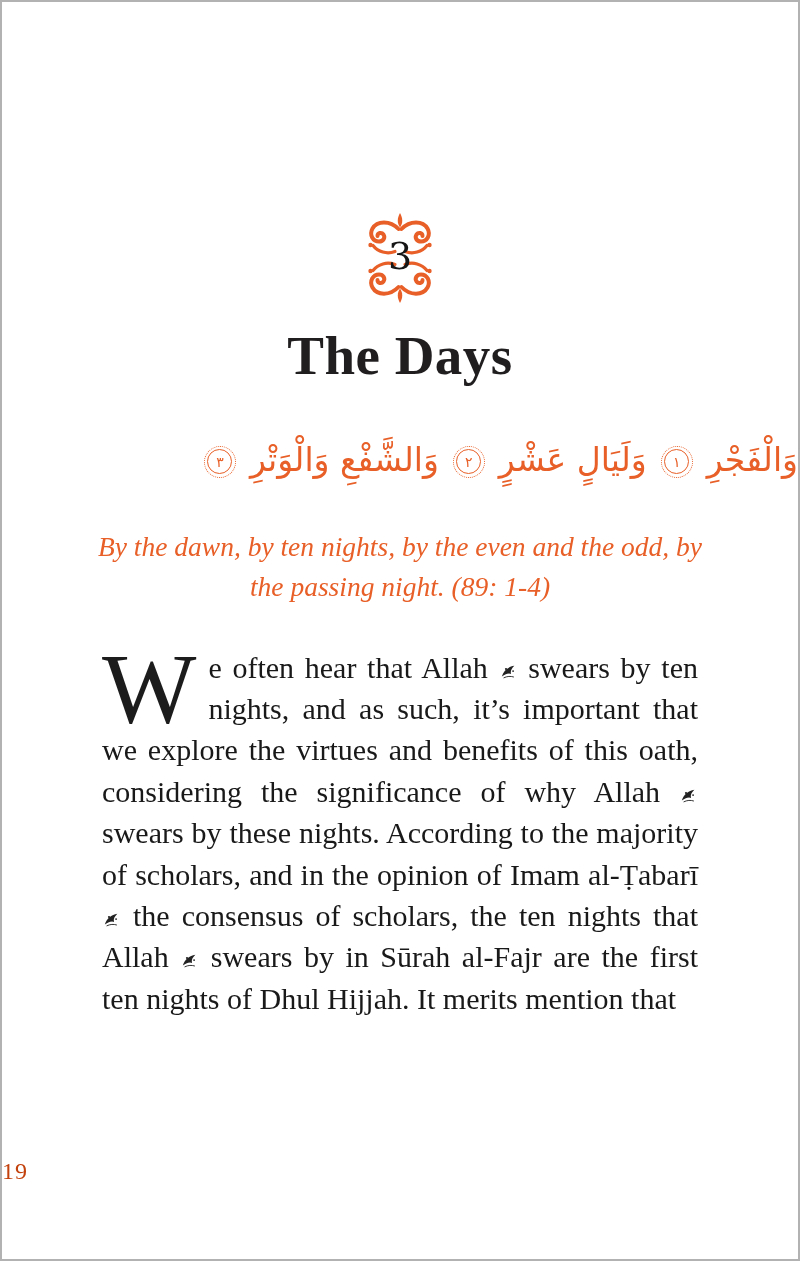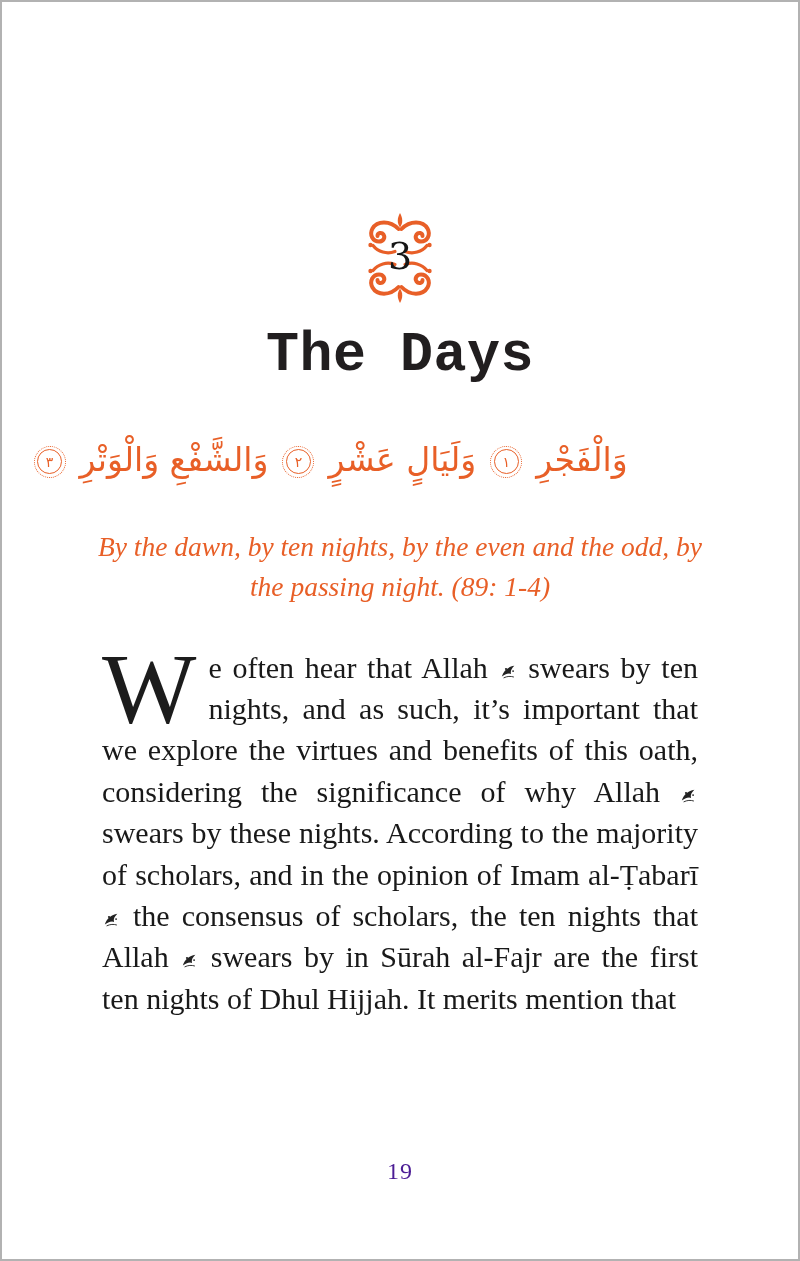--- a/index.html
+++ b/index.html
@@ -34,28 +34,27 @@
 
   
   .title {
     margin: 22px 0 0 0;
     text-align: center;
     font-weight: 600;
     font-size: 55px;
     line-height: 1.08;
     letter-spacing: 0.5px;
     color: #211e1f;
-    font-family: Liberation Mono, monospace;
   }
   .title .title-line { display: block; }
 
   
   .arabic {
     margin-top: 46px;
-    text-align: left;
+    text-align: right;
     font-family: "DejaVu Sans", sans-serif;
     font-size: 33px;
     line-height: 1.74;
     color: var(--accent, #e85f27);
     padding-left: 28px;
   }
   .verse-line { display: block; }
   .ayah-marker {
     display: inline-flex;
     align-items: center;
@@ -109,24 +108,23 @@
     vertical-align: -1px;
     margin: 0 1px;
     color: #222;
   }
 
   
   .page-number {
     position: absolute;
     left: 0; right: 0;
     bottom: 74px;
-    text-align: center;
     font-size: 24px;
     letter-spacing: 1px;
-    color: #4c1d95;
+    color: #c2410c;
   }
 </style>
 </head>
 <body>
 
 <div class="page">
 
   <div class="ornament">
     <svg width="80" height="92" viewBox="0 0 80 92" aria-hidden="true">
       <defs>

